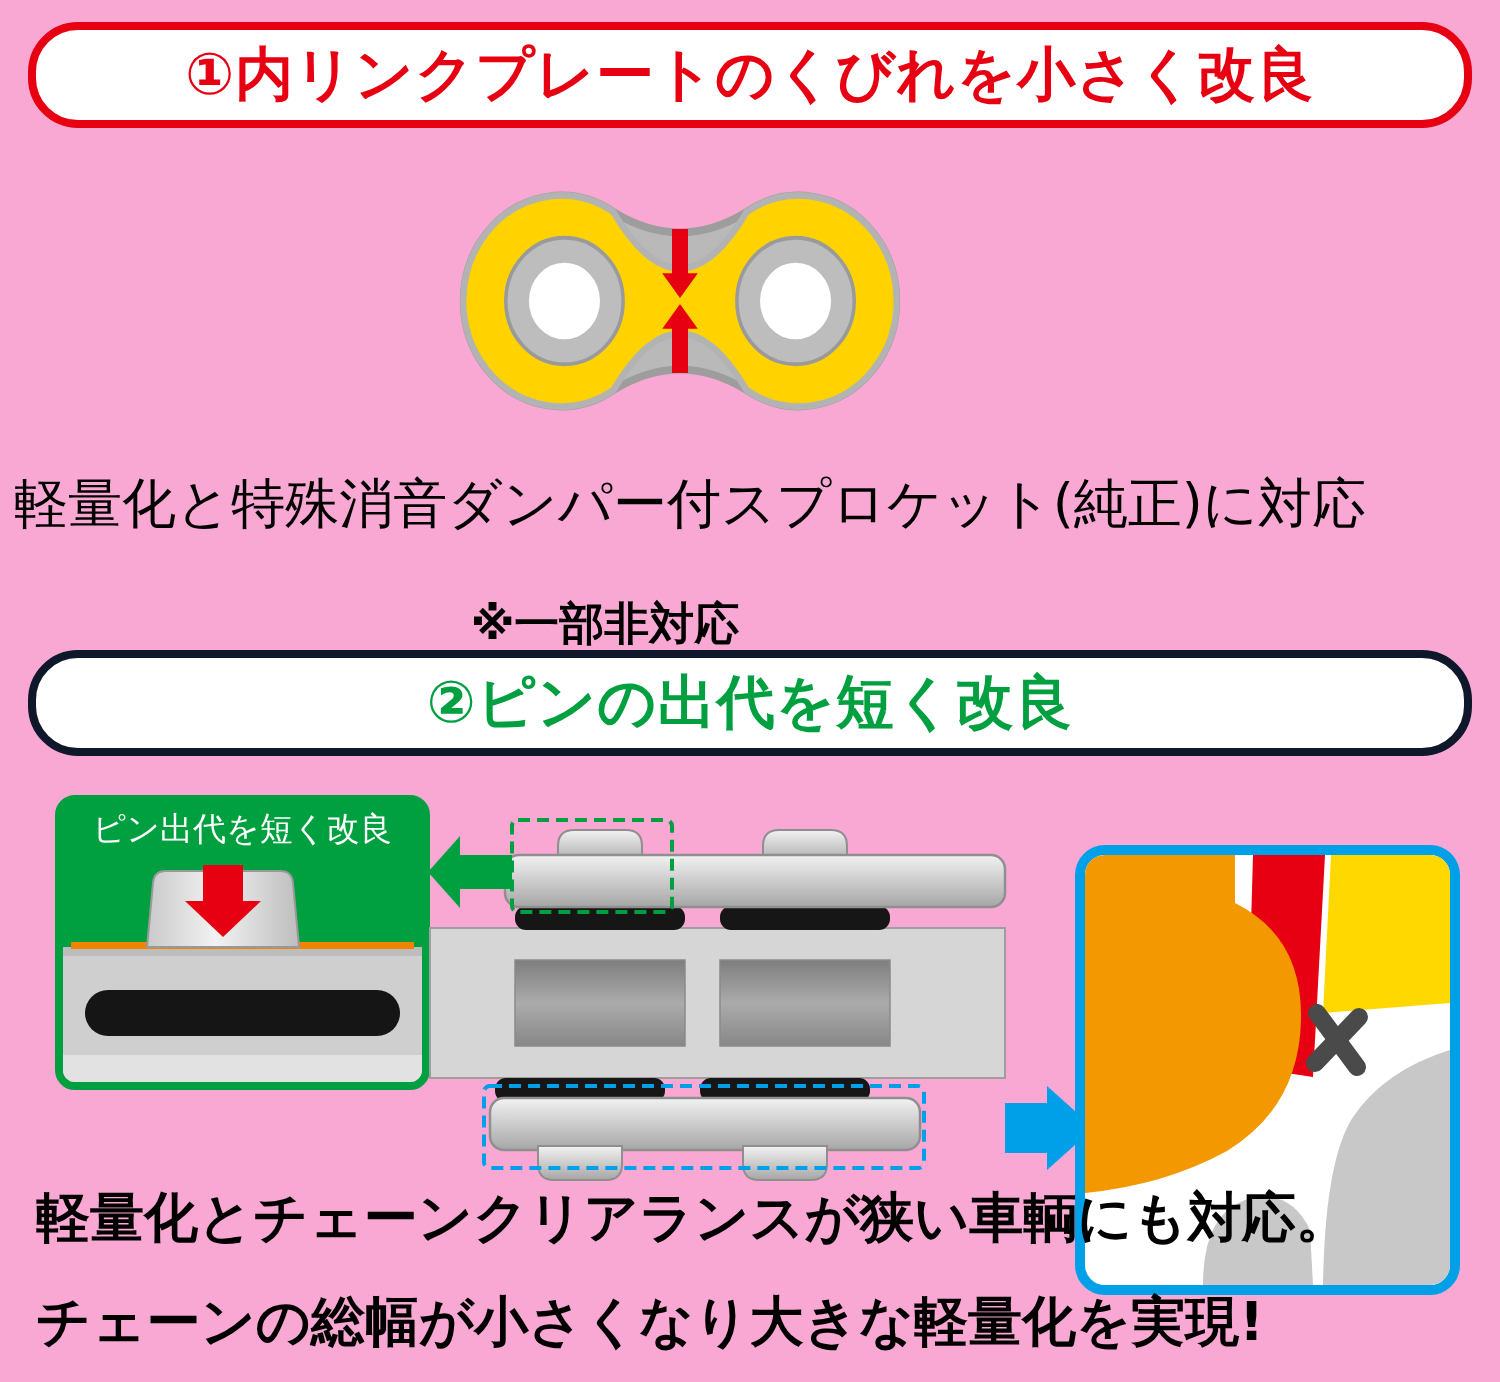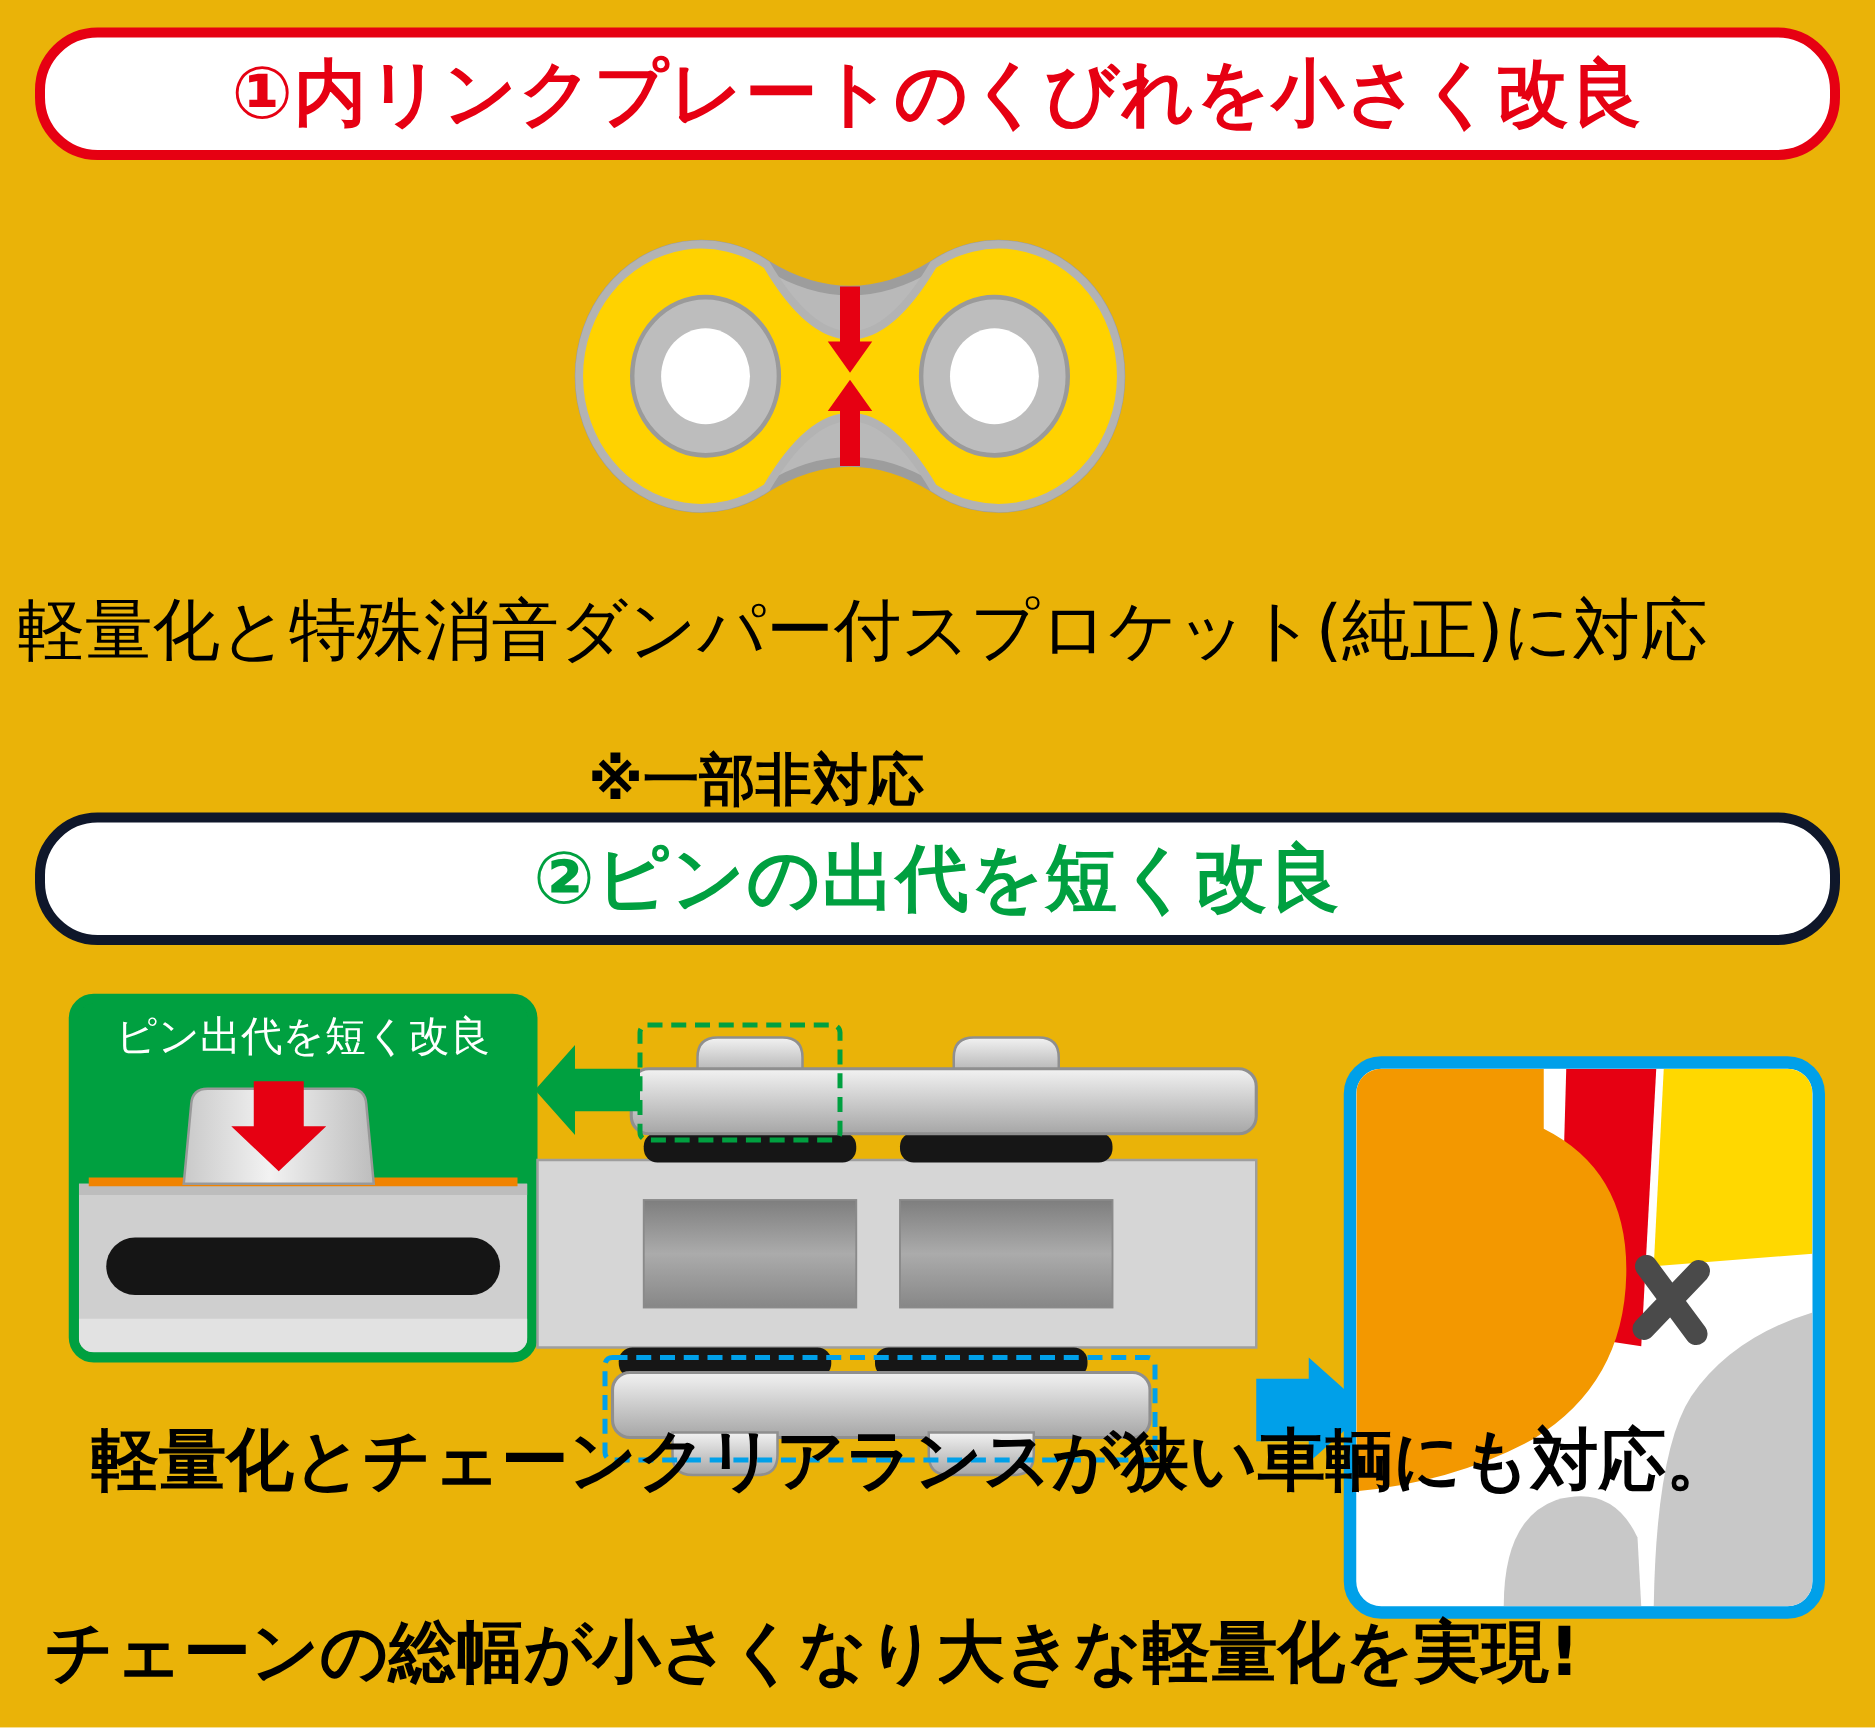--- a/index.html
+++ b/index.html
@@ -1,21 +1,21 @@
 <!DOCTYPE html>
 <html><head>
 <meta charset="utf-8">
 <style>
   * { margin:0; padding:0; box-sizing:border-box; }
   html,body { background:#ffffff; }
   body {
     width:1500px; height:1382px;
     font-family:"DejaVu Sans","Liberation Sans",sans-serif;
   }
-  .page { position:relative; width:1500px; height:1382px; background:#eab308; overflow:hidden; }
+  .page { position:relative; width:1500px; height:1382px; background:#f9a8d4; overflow:hidden; }
 
   .banner {
     position:absolute; left:28px; width:1444px; height:106px;
     border-radius:50px; background:#fff;
     display:flex; align-items:center; justify-content:center;
   }
   .banner-red   { top:22px;  border:8px solid #e60012; color:#e60012; }
   .banner-green { top:650px; border:8px solid #0f172a; color:#00a040; }
   .banner .banner-text { font-size:58px; font-weight:bold; letter-spacing:1px; white-space:nowrap; }
 
@@ -45,21 +45,21 @@
 
   
   .inset-blue {
     position:absolute; left:1075px; top:845px; width:385px; height:450px;
     border:10px solid #00a0e9; border-radius:30px; overflow:hidden; background:#ffffff;
   }
 
   .caption-2-line1, .caption-2-line2 {
     position:absolute; left:36px; font-size:54px; font-weight:bold; color:#000; white-space:nowrap;
   }
-  .caption-2-line1 { top:1132px;margin-left:37px; }
+  .caption-2-line1 { top:1182px; }
   .caption-2-line2 { top:1286px; }
 </style>
 </head>
 <body>
 
 <div class="page">
 
   <div class="banner banner-red">
     <span class="banner-text">①内リンクプレートのくびれを小さく改良</span>
   </div>

